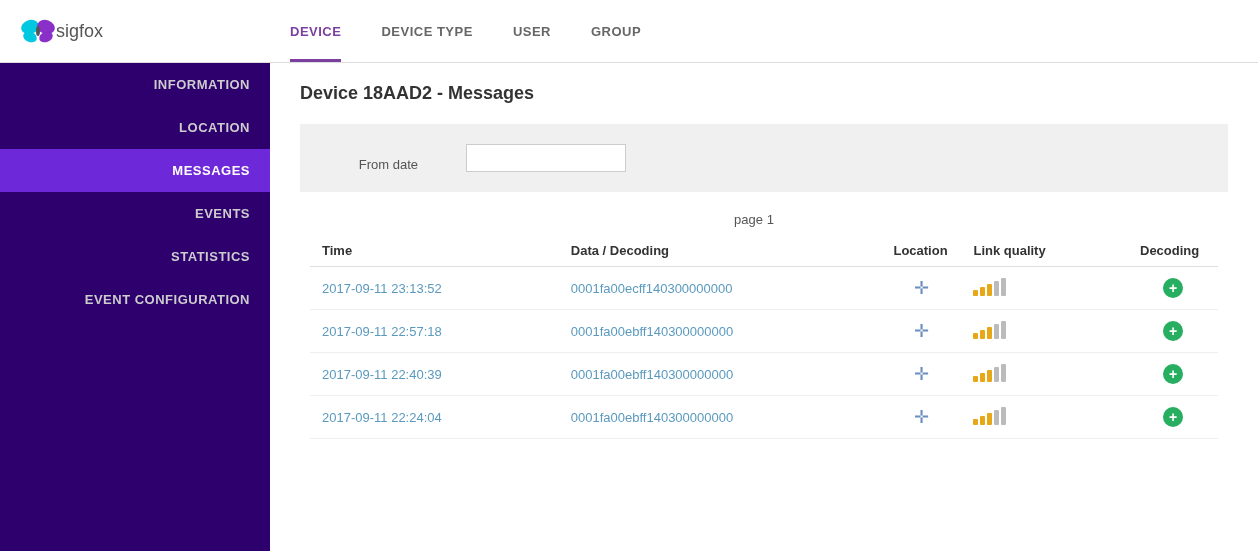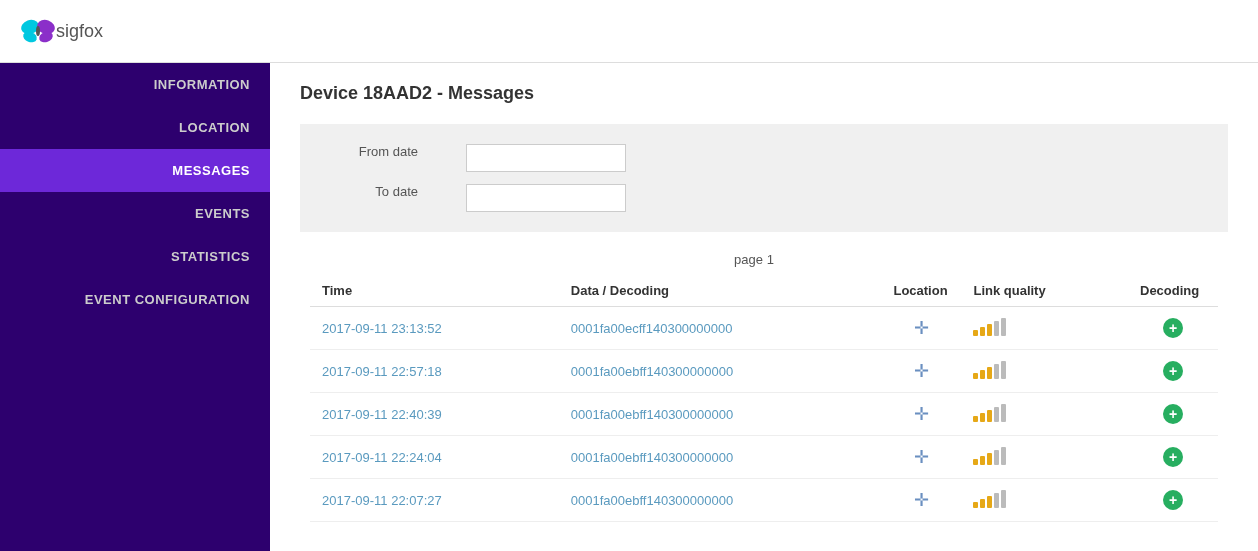--- a/index.html
+++ b/index.html
@@ -91,21 +91,21 @@
     }
 
     
     .filter-section {
       background: #f0f0f0;
       padding: 20px 30px;
       margin-bottom: 20px;
     }
     .filter-row {
       display: flex;
-      align-items: flex-start;
+      align-items: flex-end;
       margin-bottom: 12px;
       gap: 36px;
     }
     .filter-row:last-child {
       margin-bottom: 0;
     }
     .filter-label {
       width: 100px;
       text-align: right;
       padding-right: 12px;
@@ -191,43 +191,45 @@
     <svg class="logo-butterfly" viewBox="0 0 36 36">
 
       <ellipse cx="10" cy="14" rx="9" ry="7" fill="#00c8e0" transform="rotate(-20 10 14)"></ellipse>
       <ellipse cx="26" cy="14" rx="9" ry="7" fill="#8b2fc9" transform="rotate(20 26 14)"></ellipse>
       <ellipse cx="10" cy="24" rx="7" ry="5" fill="#00c8e0" transform="rotate(20 10 24)"></ellipse>
       <ellipse cx="26" cy="24" rx="7" ry="5" fill="#8b2fc9" transform="rotate(-20 26 24)"></ellipse>
       <ellipse cx="18" cy="18" rx="2" ry="5" fill="#555"></ellipse>
     </svg>
     <span class="logo-text">sigfox</span>
   </div>
+  <nav class="nav-tabs">
+    <div class="nav-tab active">DEVICE</div>
+    <div class="nav-tab">DEVICE TYPE</div>
+    <div class="nav-tab">USER</div>
+    <div class="nav-tab">GROUP</div>
+  </nav>
 </div>
 
 <div class="layout">
 
   <div class="sidebar">
     <div class="sidebar-item">INFORMATION</div>
     <div class="sidebar-item">LOCATION</div>
     <div class="sidebar-item active">MESSAGES</div>
     <div class="sidebar-item">EVENTS</div>
     <div class="sidebar-item">STATISTICS</div>
     <div class="sidebar-item">EVENT CONFIGURATION</div>
   </div>
 
   <div class="main">
     <div class="page-title">Device 18AAD2 - Messages</div>
 
     <div class="filter-section">
       <div class="filter-row">
         <label class="filter-label">From date</label>
-        <input class="filter-input" type="text" value="" style="">
-      </div>
-      <div class="filter-row">
-        <label class="filter-label">To date</label>
         <input class="filter-input" type="text" value="" style="">
       </div>
     </div>
 
     <div class="table-section">
       <div class="page-indicator">page 1</div>
       <table class="messages-table">
         <thead>
           <tr>
             <th>Time</th>
@@ -283,30 +285,17 @@
               <td class="td-location"><span style="font-size:18px; color:#6a8fc0; cursor:pointer;">✛</span></td>
               <td><div class="link-quality">
                   <div class="lq-bar filled" style="height:6px;"></div>
                   <div class="lq-bar filled" style="height:9px;"></div>
                   <div class="lq-bar filled" style="height:12px;"></div>
                   <div class="lq-bar empty" style="height:15px;"></div>
                   <div class="lq-bar empty" style="height:18px;"></div>
                 </div></td>
               <td class="td-callbacks"><span class="callback-icon">+</span></td>
             </tr>
-            <tr>
-              <td>2017-09-11 22:07:27</td>
-              <td>0001fa00ebff140300000000</td>
-              <td class="td-location"><span style="font-size:18px; color:#6a8fc0; cursor:pointer;">✛</span></td>
-              <td><div class="link-quality">
-                  <div class="lq-bar filled" style="height:6px;"></div>
-                  <div class="lq-bar filled" style="height:9px;"></div>
-                  <div class="lq-bar filled" style="height:12px;"></div>
-                  <div class="lq-bar empty" style="height:15px;"></div>
-                  <div class="lq-bar empty" style="height:18px;"></div>
-                </div></td>
-              <td class="td-callbacks"><span class="callback-icon">+</span></td>
-            </tr>
           </tbody>
       </table>
     </div>
   </div>
 </div>
 
 </body></html>

